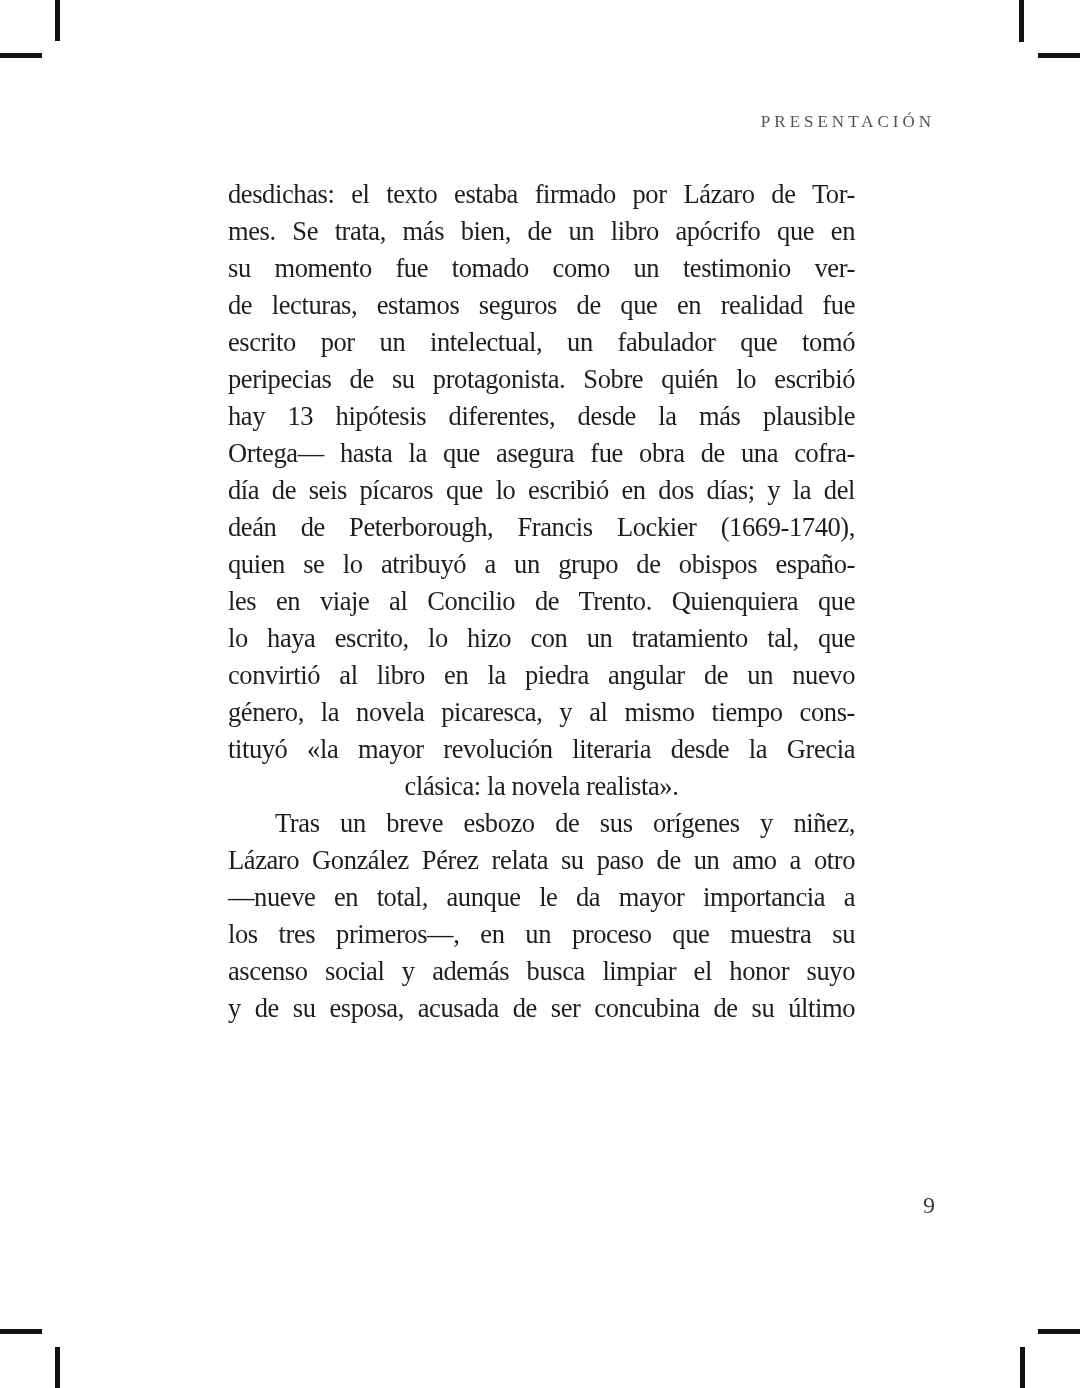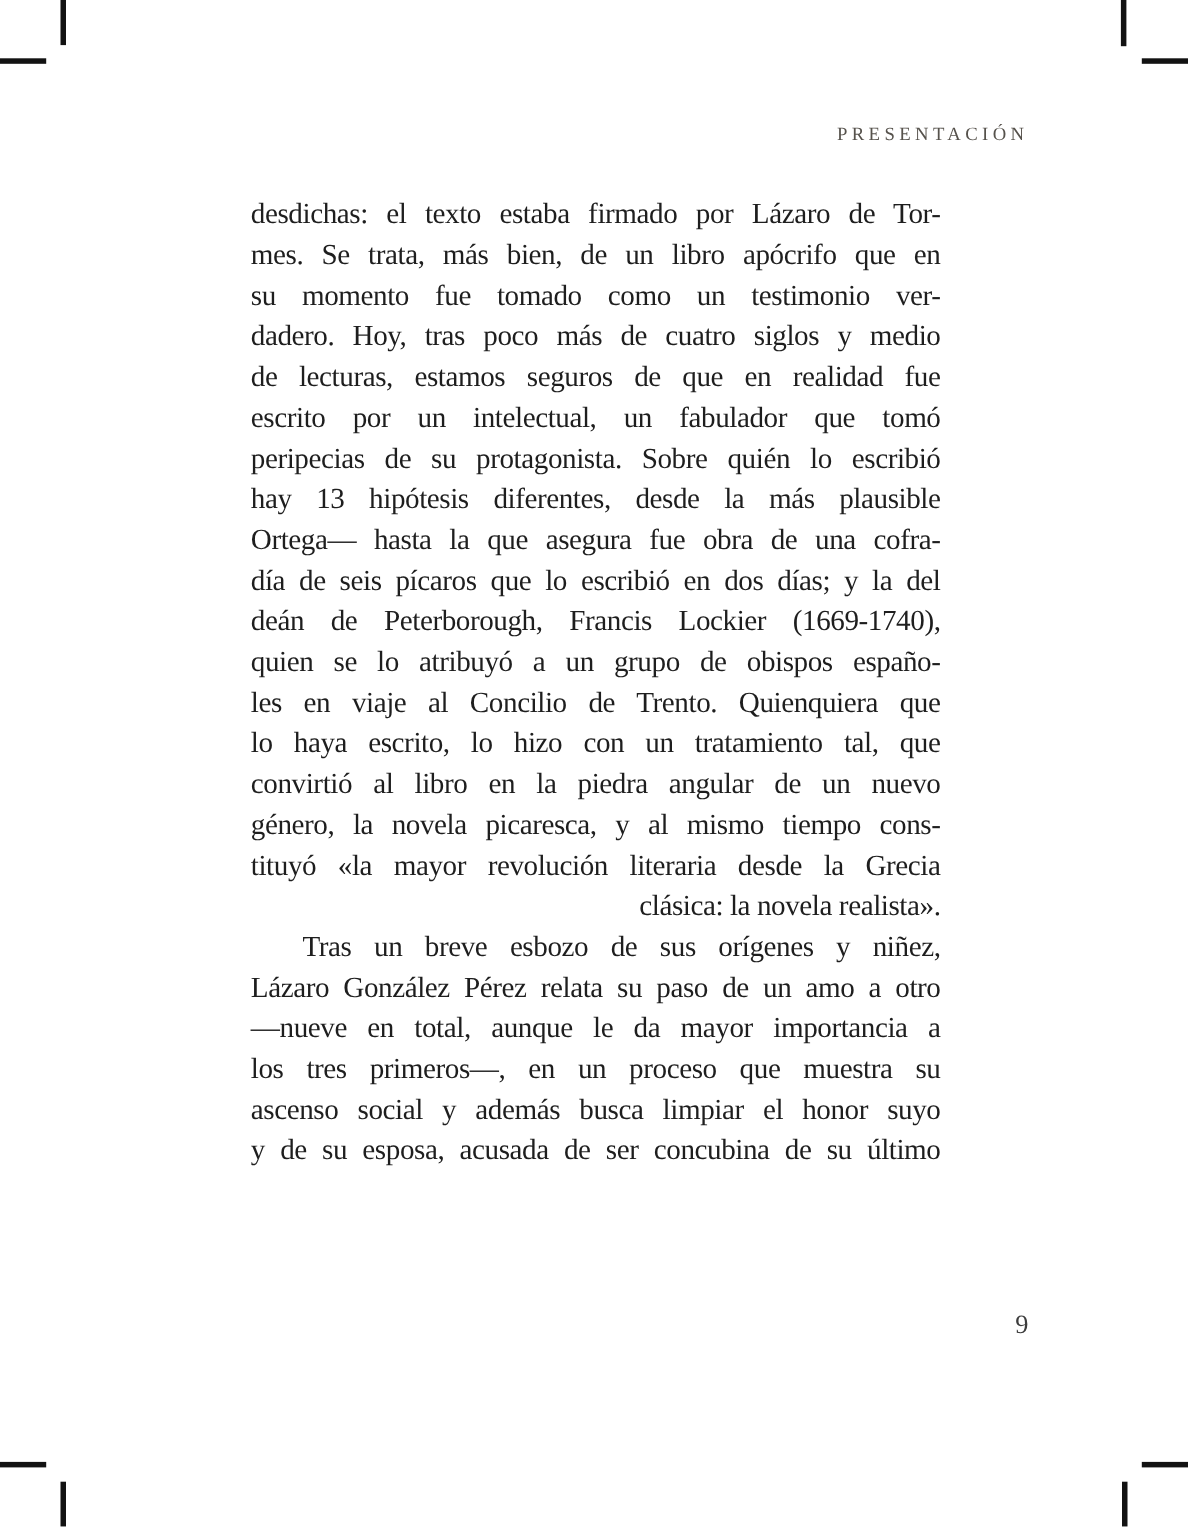--- a/index.html
+++ b/index.html
@@ -53,21 +53,21 @@
     letter-spacing: -0.4px;
     color: #1e1e1e;
   }
   .line {
     white-space: nowrap;
     text-align: justify;
     text-align-last: justify;
     height: 37px;
   }
   .line.no-justify {
-    text-align: right;
+    text-align: center;
     text-align-last: auto;
   }
   .line.indented {
     padding-left: 47px;
   }
   .line .italic {
     font-style: italic;
   }
 
   
@@ -93,21 +93,20 @@
   <div class="crop bl-v"></div>
   <div class="crop br-h"></div>
   <div class="crop br-v"></div>
 
   <div class="running-head">PRESENTACIÓN</div>
 
   <div class="body-text">
       <div class="line"><span>desdichas: el texto estaba firmado por Lázaro de Tor-</span></div>
       <div class="line"><span>mes. Se trata, más bien, de un libro apócrifo que en</span></div>
       <div class="line"><span>su momento fue tomado como un testimonio ver-</span></div>
-      <div class="line"><span>dadero. Hoy, tras poco más de cuatro siglos y medio</span></div>
       <div class="line"><span>de lecturas, estamos seguros de que en realidad fue</span></div>
       <div class="line"><span>escrito por un intelectual, un fabulador que tomó</span></div>
       <div class="line"><span>peripecias de su protagonista. Sobre quién lo escribió</span></div>
       <div class="line"><span>hay 13 hipótesis diferentes, desde la más plausible</span></div>
       <div class="line"><span>Ortega— hasta la que asegura fue obra de una cofra-</span></div>
       <div class="line"><span>día de seis pícaros que lo escribió en dos días; y la del</span></div>
       <div class="line"><span>deán de Peterborough, Francis Lockier (1669-1740),</span></div>
       <div class="line"><span>quien se lo atribuyó a un grupo de obispos españo-</span></div>
       <div class="line"><span>les en viaje al Concilio de Trento. Quienquiera que</span></div>
       <div class="line"><span>lo haya escrito, lo hizo con un tratamiento tal, que</span></div>

